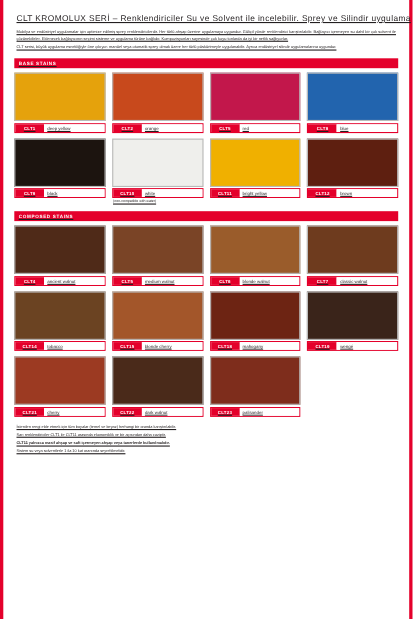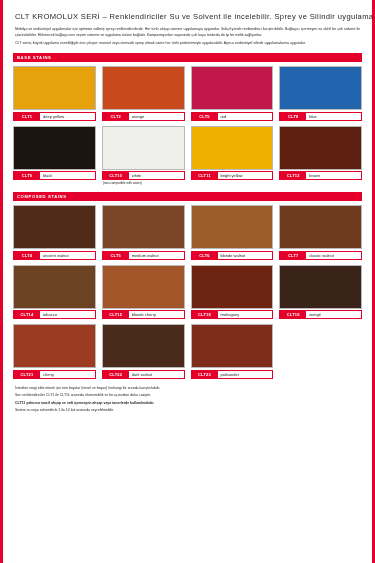--- a/index.html
+++ b/index.html
@@ -13,21 +13,21 @@
   .page{
     position:relative;
     width:375px;height:563px;
     box-sizing:border-box;
     border-left:3px solid #e4002b;
     border-right:3px solid #e4002b;
     padding:0;
   }
   .inner{
     position:absolute;
-    left:10px;right:10px;top:8px;bottom:6px;
+    left:10px;right:10px;top:8px;bottom:6px;text-decoration:underline;
   }
   .title{
     font-size:7.6px;
     letter-spacing:0.35px;
     color:#231f20;
     margin:4px 0 6px 2px;
     white-space:nowrap;
   }
   .intro{
     font-size:3.6px;

